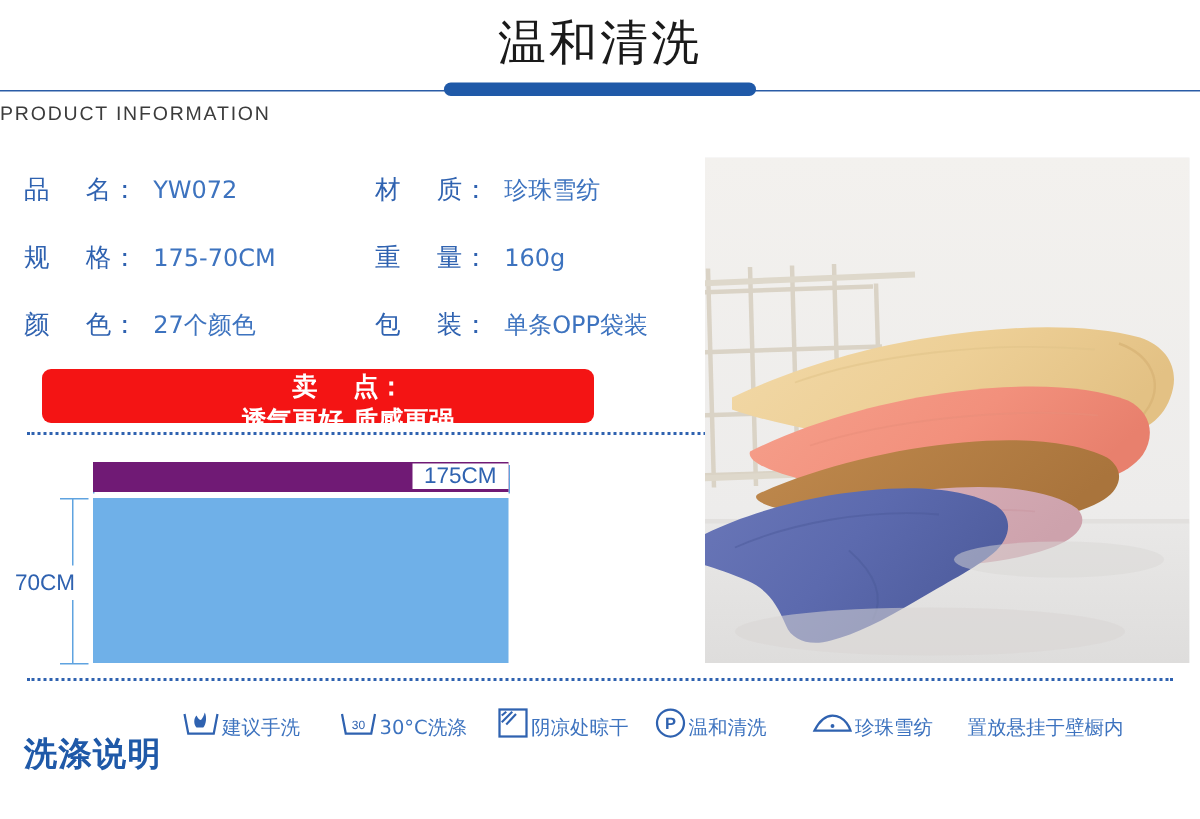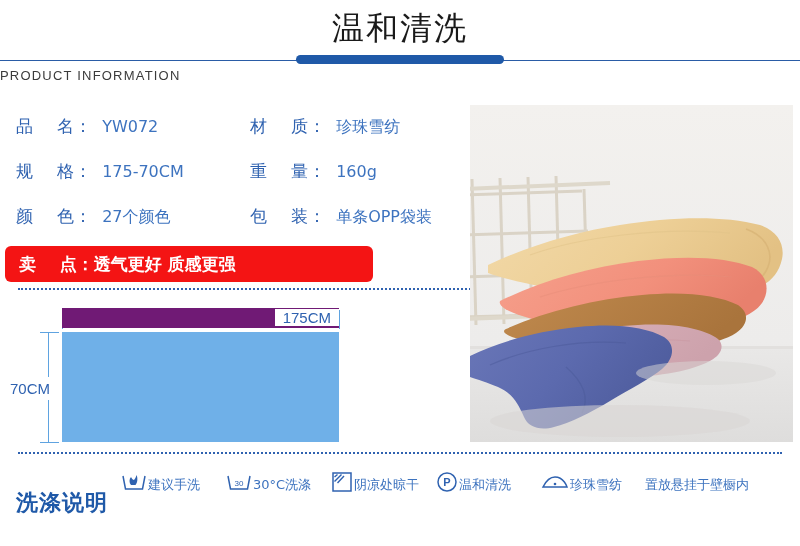--- a/index.html
+++ b/index.html
@@ -101,30 +101,31 @@
   .spec-value {
     color: #3d73bf;
     font-size: 16px;
     margin-left: 10px;
     font-family: "DejaVu Sans", "Liberation Sans", sans-serif;
   }
 
   
   .banner {
     position: absolute;
-    left: 5px;
+    left: 28px;
     top: 150px;
     width: 368px;
     height: 36px;
     background: #f41414;
     border-radius: 6px;
     display: flex;
     align-items: center;
     box-sizing: border-box;
-    padding-left: 14px;
+    padding-left: 40px;
+    flex-direction: column;
   }
   .banner-label {
     color: #ffffff;
     font-size: 17px;
     font-weight: bold;
     white-space: pre;
     font-family: "DejaVu Sans", "Liberation Sans", sans-serif;
   }
   .banner-text {
     color: #ffffff;

